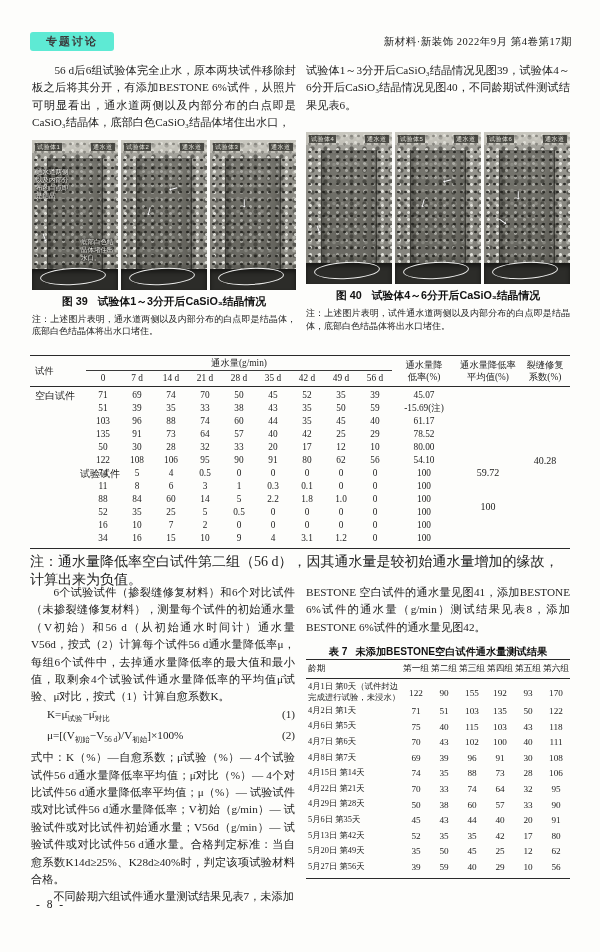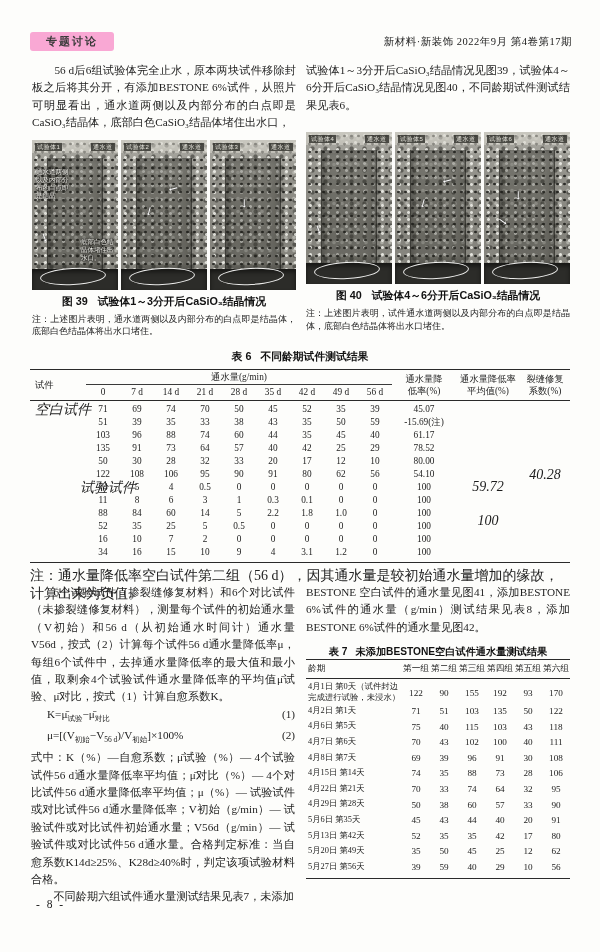--- a/index.html
+++ b/index.html
@@ -2,21 +2,21 @@
 <html><head>
 <meta charset="utf-8">
 <style>
   html,body{margin:0;padding:0;}
   body{width:600px;height:952px;background:#e9e9e7;}
   .page{position:relative;width:600px;height:952px;background:#fdfdfb;overflow:hidden;
         font-family:"Liberation Serif","DejaVu Serif",serif;color:#1c1c1c;}
 
   
   .hdr{position:absolute;top:32px;left:30px;right:28px;display:flex;justify-content:space-between;align-items:center;}
-  .badge{background:#f9a8d4;border-radius:3px;padding:2px 16px;font-family:"Liberation Sans",sans-serif;
+  .badge{background:#5eead4;border-radius:3px;padding:2px 16px;font-family:"Liberation Sans",sans-serif;
          font-weight:bold;font-size:11px;color:#3a3a3a;letter-spacing:2px;}
   .journal{font-size:10.5px;color:#222;letter-spacing:.5px;}
 
   
   .col{position:absolute;width:264px;}
   .col-l{left:32px;top:62px;}
   .col-r{left:306px;top:62px;}
   .col-l2{left:31px;top:584px;}
   .col-r2{left:306px;top:584px;}
 
@@ -74,21 +74,21 @@
   .t6-span{position:absolute;left:56px;width:306px;top:0;height:14px;line-height:14px;text-align:center;border-bottom:.8px solid #3a3a3a;}
   .t6-ticks{position:absolute;left:56px;width:306px;top:15px;height:15px;display:grid;grid-template-columns:repeat(9,34px);}
   .t6-ticks span{text-align:center;line-height:15px;}
   .t6h2{position:absolute;top:2px;height:26px;display:flex;flex-direction:column;justify-content:center;text-align:center;line-height:12.5px;}
   .t6h-rate{left:362px;width:64px;}
   .t6h-avg{left:426px;width:64px;}
   .t6h-coef{left:490px;width:50px;}
   .t6body{position:relative;border-bottom:1.5px solid #2a2a2a;padding:2px 0 3px 0;}
   .t6row{display:grid;grid-template-columns:56px repeat(9,34px) 64px 64px 50px;height:13px;font-size:9.3px;}
   .t6row span{text-align:center;line-height:13px;}
-  .t6ov{position:absolute;font-size:14px;line-height:13px;font-style:italic;}
+  .t6ov{position:absolute;font-size:10px;line-height:13px;}
   .t6-g1{left:5px;top:2px;}
   .t6-g2{left:9px;top:80px;margin-left:41px;}
   .t6-avg1{left:426px;width:64px;top:35px;text-align:center;margin-top:44px;}
   .t6-avg2{left:426px;width:64px;top:113px;text-align:center;}
   .t6-coef{left:490px;width:50px;top:67px;text-align:center;}
   .t6note{margin-top:4px;font-size:14px;color:#222;}
 
   
   .eq{display:flex;justify-content:space-between;font-size:11.2px;line-height:17.4px;padding-left:16px;}
   .eq sub{font-size:7.5px;}
@@ -211,23 +211,20 @@
           </div>
         </div>
       <div class="figcap">
         <span>图 40</span><span class="sp"></span><span>试验体4～6分开后CaSiO₃结晶情况</span>
       </div>
       <p class="fignote">注：上述图片表明，试件通水道两侧以及内部分布的白点即是结晶体，底部白色结晶体将出水口堵住。</p>
     </div>
   </div>
 
   <div class="t6wrap">
-    <div class="t6title">
-      <span>表 6</span><span class="sp"></span><span>不同龄期试件测试结果</span>
-    </div>
     <div class="t6head">
       <span class="t6-spec">试件</span>
       <span class="t6-span">通水量(g/min)</span>
       <div class="t6-ticks">
 
       <span>0</span>
           <span>7 d</span>
           <span>14 d</span>
           <span>21 d</span>
           <span>28 d</span>

